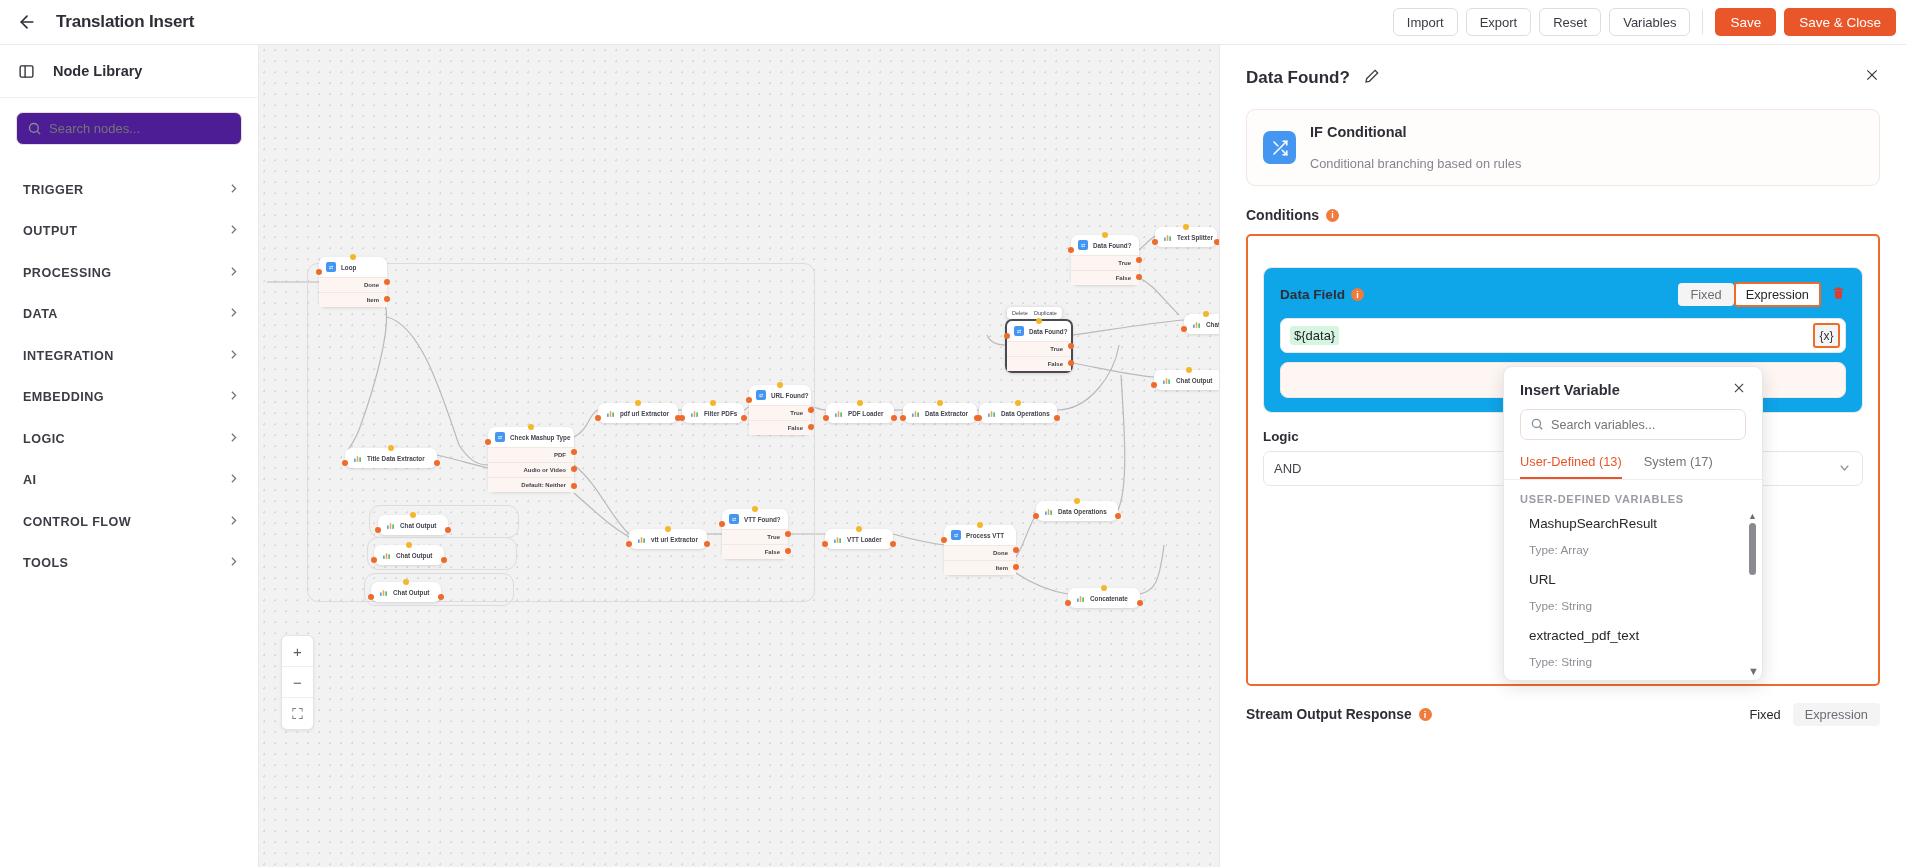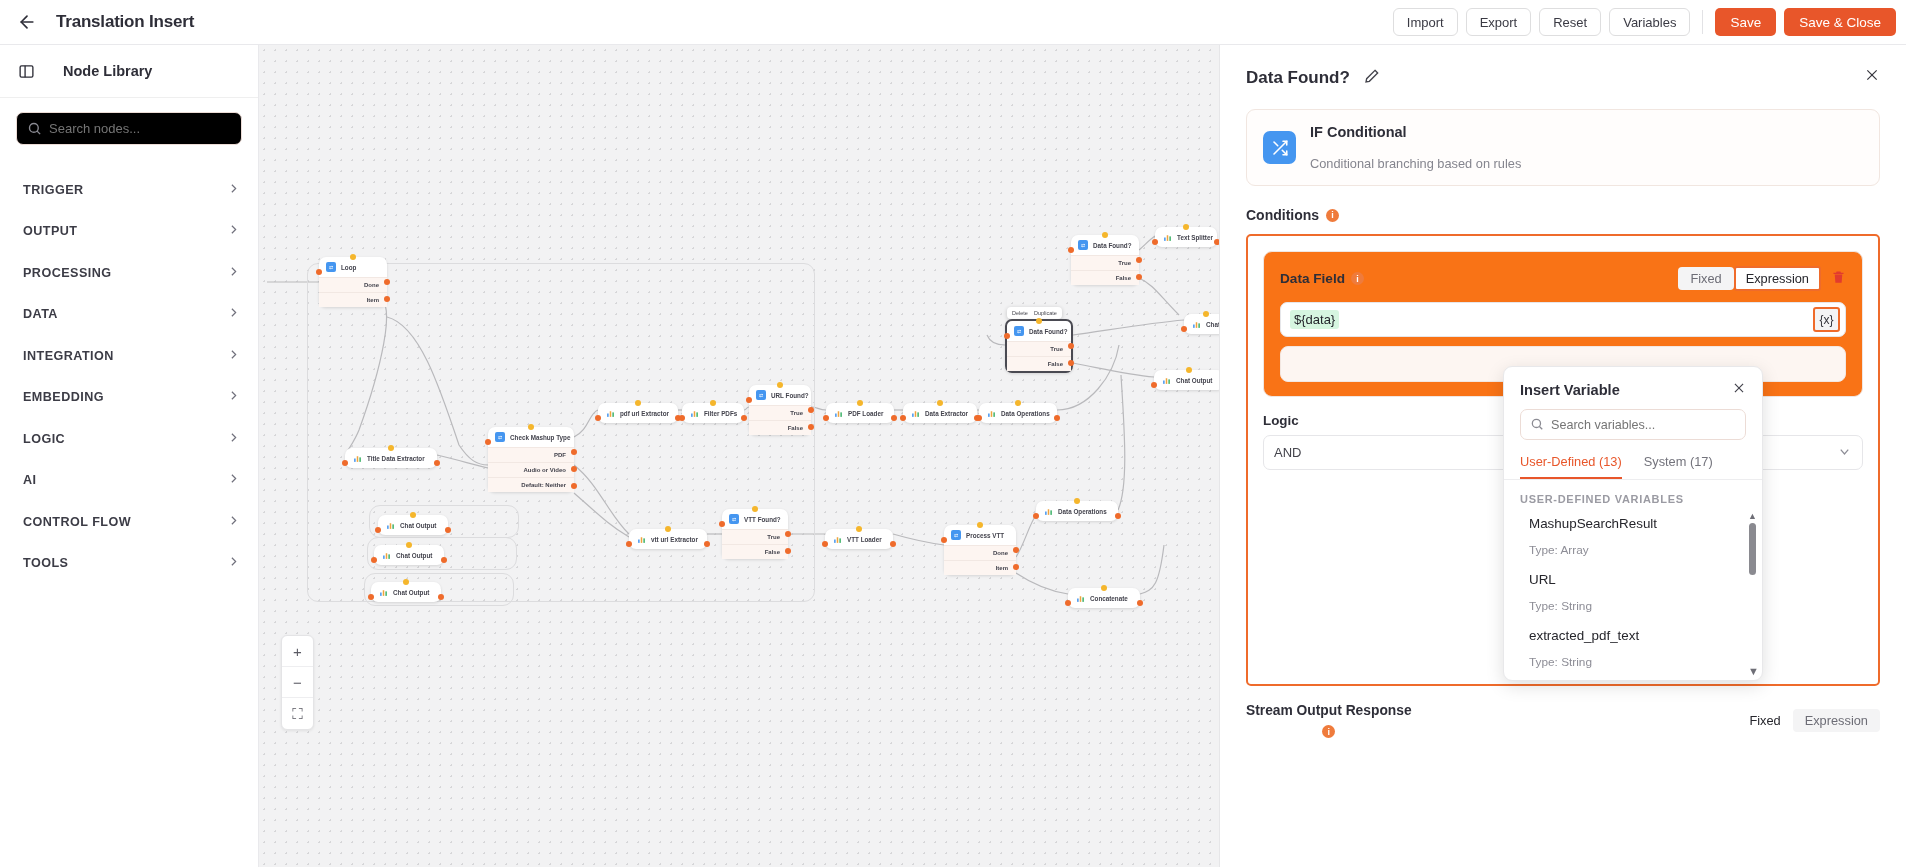--- a/index.html
+++ b/index.html
@@ -41,28 +41,28 @@
     background:#e8562a; color:#fff; font-size:13.5px; cursor:pointer;
     display:flex; align-items:center; font-family:inherit;
   }
 
   
   .sidebar{
     position:absolute; left:0; top:45px; width:259px; height:822px;
     background:#fff; border-right:1px solid #e9e9ec; z-index:30;
   }
   .sb-head{
-    height:53px; display:flex; align-items:center; gap:28px;
+    height:53px; display:flex; align-items:center; gap:18px;
     padding-left:18px; border-bottom:1px solid #efefef;
   }
   .sb-head-title{ font-size:14.5px; font-weight:bold; }
   .sb-search-wrap{ padding:14px 16px 10px 16px; }
   .sb-search{
     position:relative; height:33px; border:1px solid #ecdcd6; border-radius:7px;
-    display:flex; align-items:center; padding-left:32px; background:#000000;
+    display:flex; align-items:center; padding-left:32px; background:#4c1d95;
   }
   .sb-search input{
     border:none; outline:none; font-size:13px; color:#8a8a92; width:100%;
     font-family:inherit; background:transparent;
   }
   .sb-search .mag{ position:absolute; left:10px; top:8px; }
   .sb-cats{ padding-top:14px; }
   .sb-cat{
     height:41.5px; display:flex; align-items:center; justify-content:space-between;
     padding:0 18px 0 23px; cursor:pointer;
@@ -155,22 +155,23 @@
   .info-dot{
     width:13px; height:13px; border-radius:50%; background:#ef7b3c;
     color:#fff; font-size:9px; font-weight:bold;
     display:inline-flex; align-items:center; justify-content:center;
   }
   .cond-box{
     margin:11px 26px 0 26px; border:2px solid #ef6b2b; border-radius:5px;
     padding:15px 15px 18px 15px; height:452px; position:relative;
   }
   .cond-inner{
-    border:1px solid #f0e6e1; border-radius:9px; background:#f97316;
+    border:1px solid #f0e6e1; border-radius:9px; background:#0ea5e9;
     padding:14px 16px;
+    margin-top:16px;
   }
   .field-row{ display:flex; align-items:center; }
   .field-label{ font-size:13.6px; font-weight:bold; display:flex; align-items:center; gap:6px; }
   .seg{ margin-left:auto; display:flex; align-items:center; }
   .seg-btn{
     padding:4px 12px; font-size:12.8px; color:#6d6d76; cursor:pointer;
     background:#f4f4f5; border-radius:4px;
   }
   .seg-btn.active{
     background:#fff; color:#26262c; border:2px solid #ef6b2b; border-radius:3px;
@@ -198,21 +199,21 @@
     margin-top:16px; font-size:13.4px; font-weight:bold;
   }
   .logic-sel{
     margin-top:7px; height:35px; border:1px solid #e6e6e9; border-radius:7px;
     display:flex; align-items:center; padding:0 10px; font-size:13px; color:#44444c;
   }
   .logic-sel .cv{ margin-left:auto; color:#8d8d96; }
   .stream-row{
     margin:17px 26px 0 26px; display:flex; align-items:center;
   }
-  .stream-label{ font-size:13.8px; font-weight:bold; display:flex; align-items:center; gap:7px;flex-direction:column; }
+  .stream-label{ font-size:13.8px; font-weight:bold; display:flex; align-items:center; gap:7px; }
 
   
   .ivpop{
     position:absolute; left:1503px; top:366px; width:260px; height:315px;
     background:#fff; border:1px solid #e8e8ea; border-radius:9px;
     box-shadow:0 5px 18px rgba(0,0,0,.13); z-index:60; overflow:hidden;
   }
   .iv-head{ display:flex; align-items:center; padding:14px 16px 0 16px; }
   .iv-title{ font-size:14.6px; font-weight:bold; }
   .iv-x{ margin-left:auto; cursor:pointer; color:#40404a; font-size:15px; }

